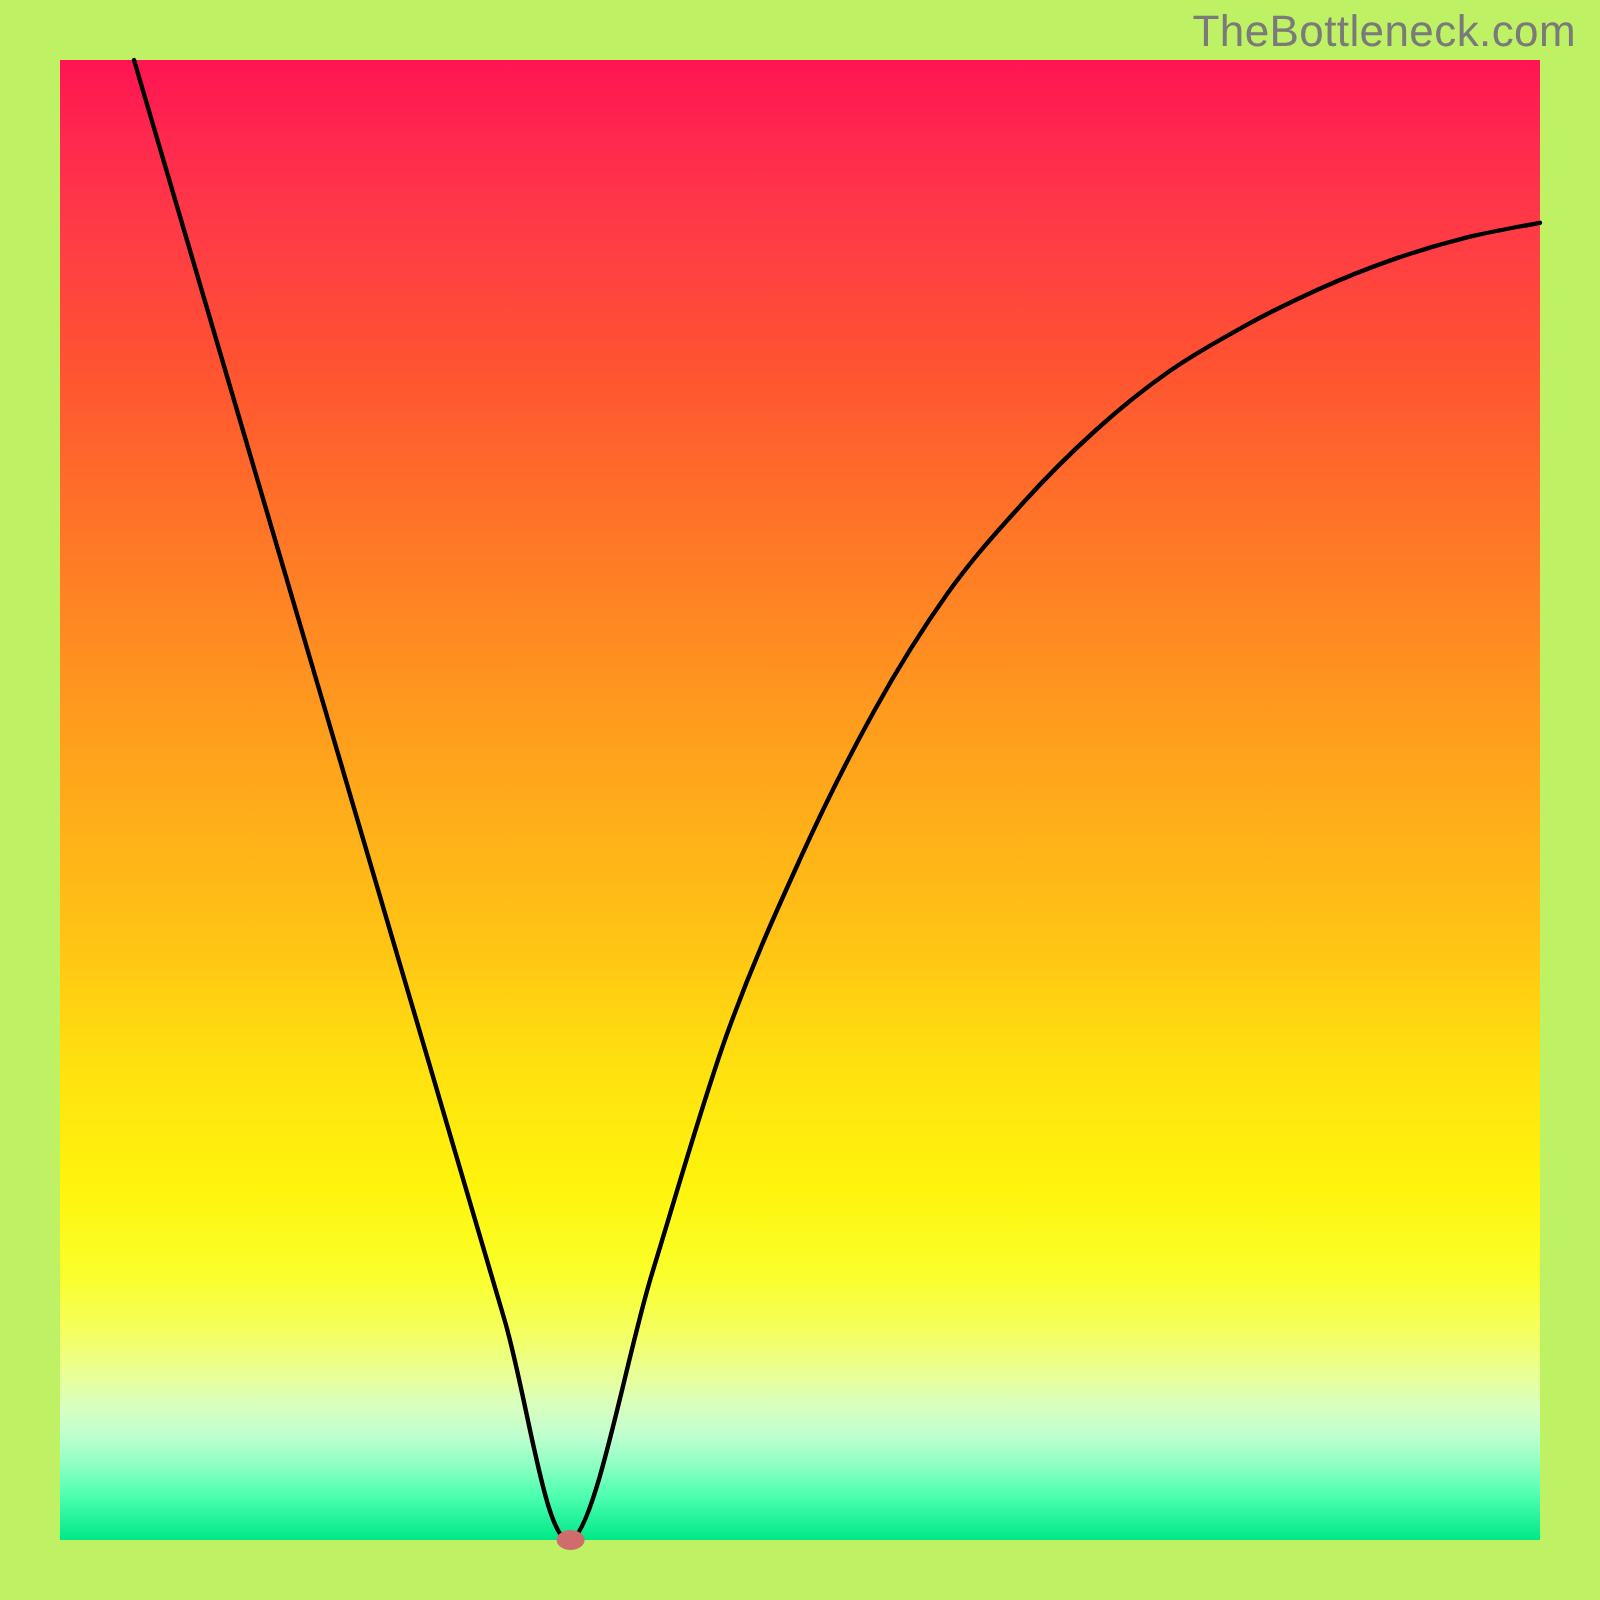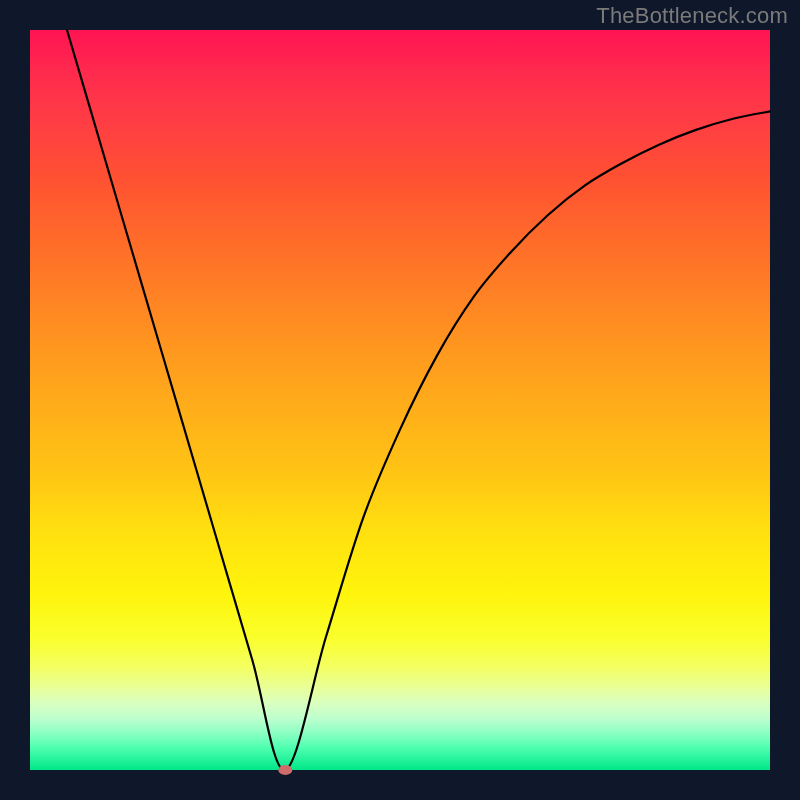--- a/index.html
+++ b/index.html
@@ -8,21 +8,21 @@
     width: 800px;
     height: 800px;
     background: #000;
     font-family: Arial, Helvetica, sans-serif;
     overflow: hidden;
   }
   .frame {
     position: relative;
     width: 800px;
     height: 800px;
-    background: #0f172a;
+    background: #bef264;
   }
   .plot-area {
     position: absolute;
     left: 30px;
     top: 30px;
     width: 740px;
     height: 740px;
     background: linear-gradient(to bottom,
       #ff1452 0%,
       #ff2b4d 6%,

